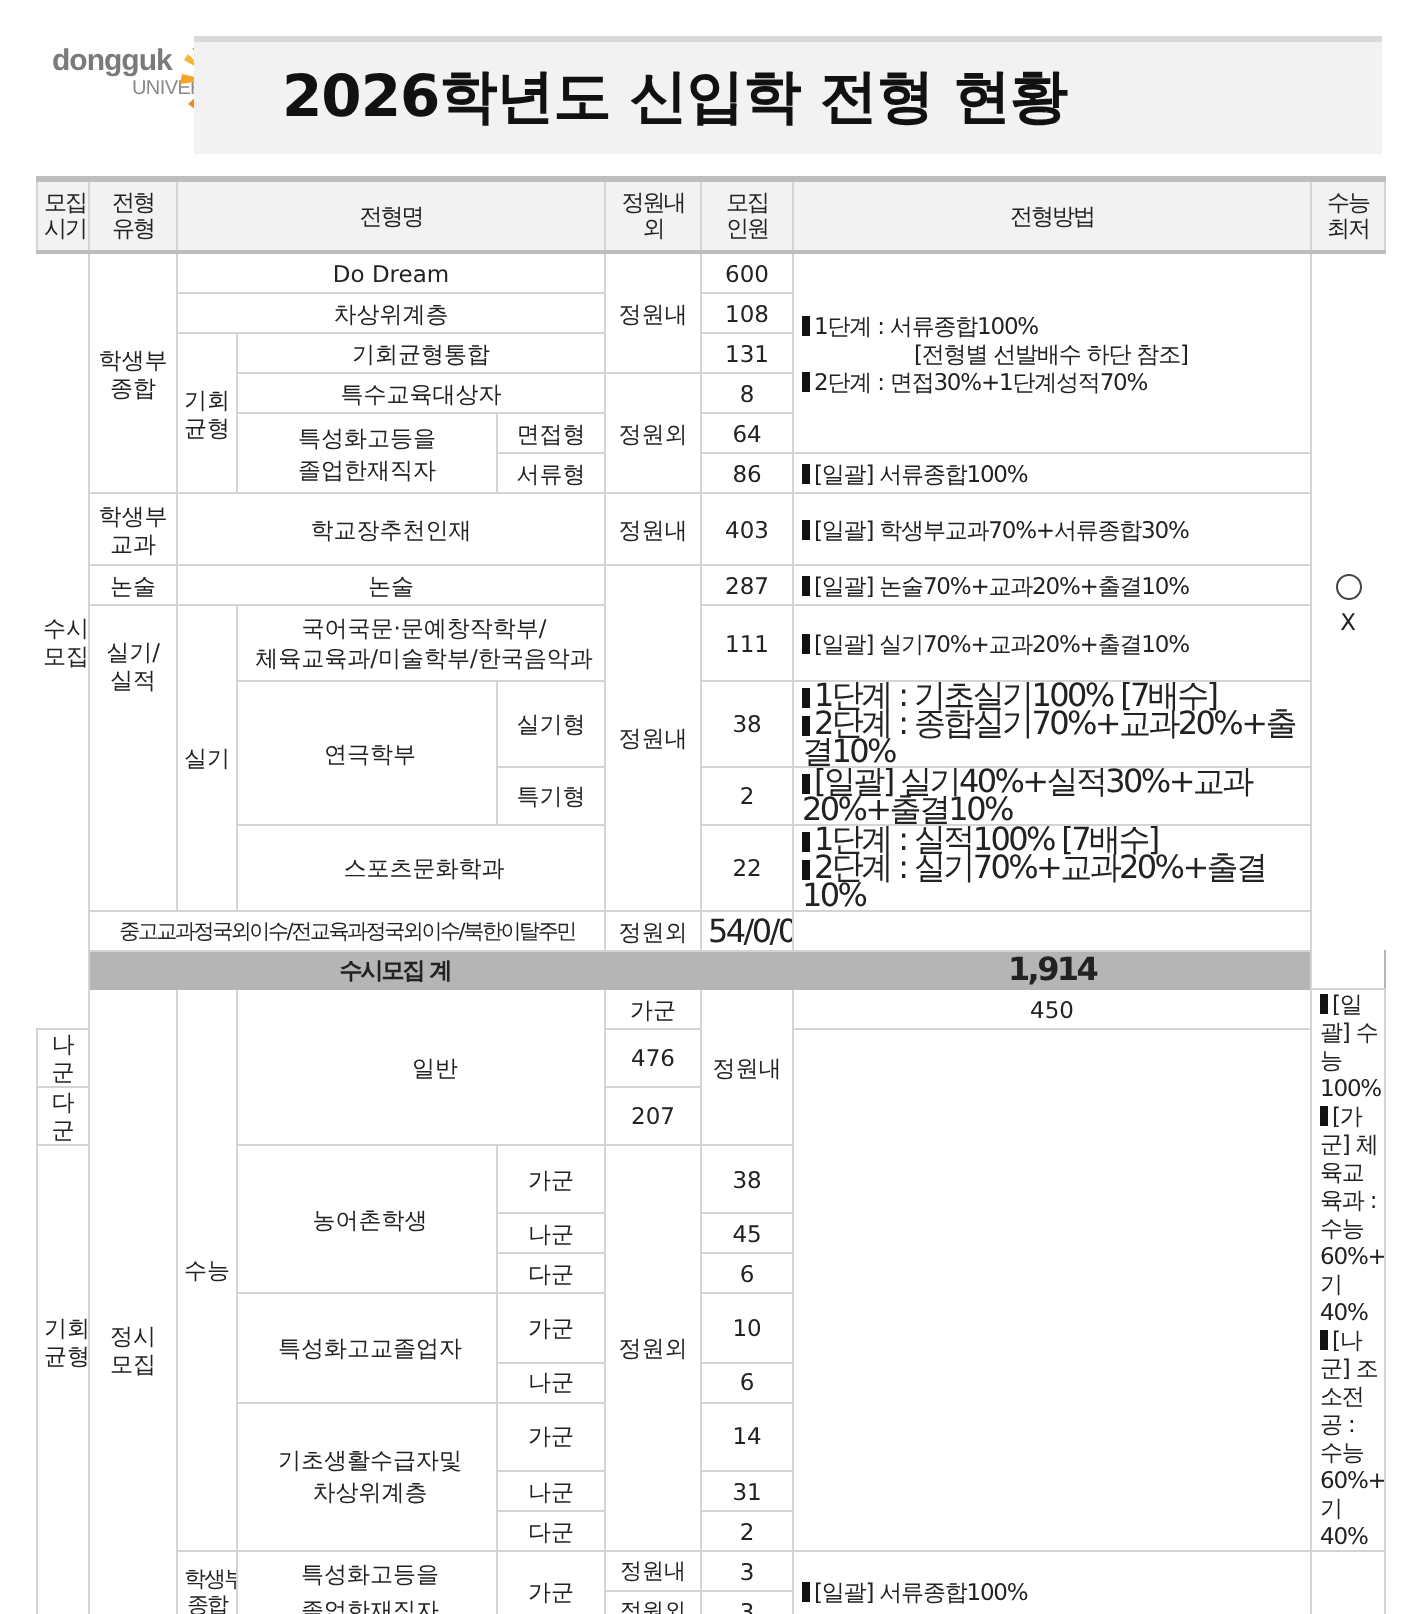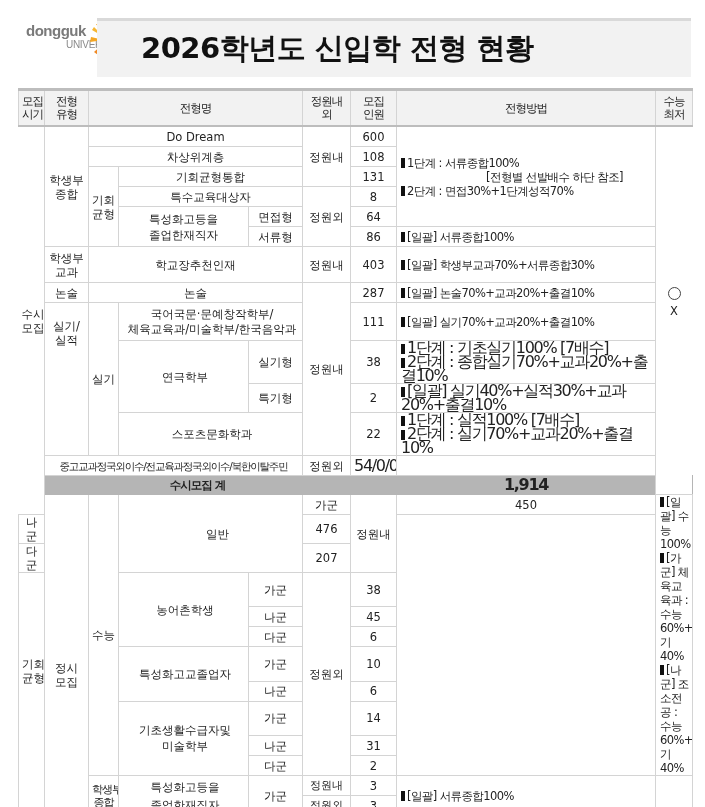--- a/index.html
+++ b/index.html
@@ -80,21 +80,21 @@
     <tr>
       <td rowspan="15" class="c pre" style="border-left:none;">수시
 모집</td>
       <td rowspan="6" class="c pre">학생부
 종합</td>
       <td colspan="3" class="l">Do Dream</td>
       <td rowspan="3" class="c">정원내</td>
       <td class="c">600</td>
       <td rowspan="5" class="method">
         <div><span class="blk"></span><span>1단계 : 서류종합100%</span></div>
-        <div style="padding-left:56px;text-align:center;"><span>[전형별 선발배수 하단 참조]</span></div>
+        <div style="padding-left:56px;"><span>[전형별 선발배수 하단 참조]</span></div>
         <div><span class="blk"></span><span>2단계 : 면접30%+1단계성적70%</span></div>
       </td>
       <td rowspan="14" class="c" style="border-right:none;">X</td>
     </tr>
     <tr>
       <td colspan="3" class="l">차상위계층</td>
       <td class="c">108</td>
     </tr>
     <tr>
       <td rowspan="4" class="c pre">기회
@@ -229,21 +229,21 @@
       <td class="c">가군</td>
       <td class="c">10</td>
     </tr>
     <tr>
       <td class="c">나군</td>
       <td class="c">6</td>
     </tr>
 
     <tr>
       <td rowspan="3" class="l pre" style="padding-left:6px;line-height:16px;">기초생활수급자및
-미술학부</td>
+차상위계층</td>
       <td class="c">가군</td>
       <td class="c">14</td>
     </tr>
     <tr>
       <td class="c">나군</td>
       <td class="c">31</td>
     </tr>
     <tr>
       <td class="c">다군</td>
       <td class="c">2</td>

